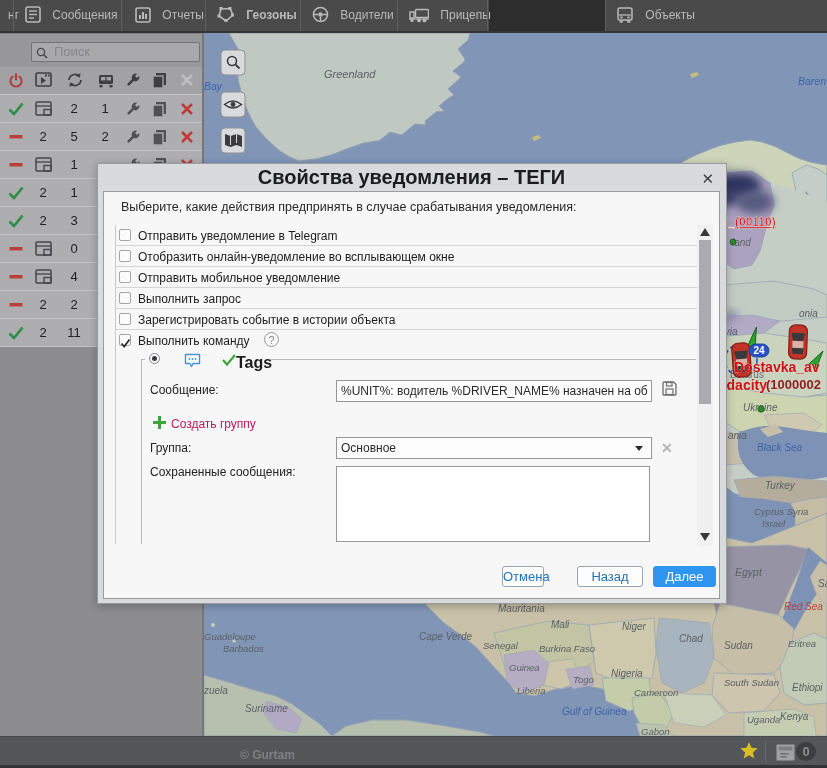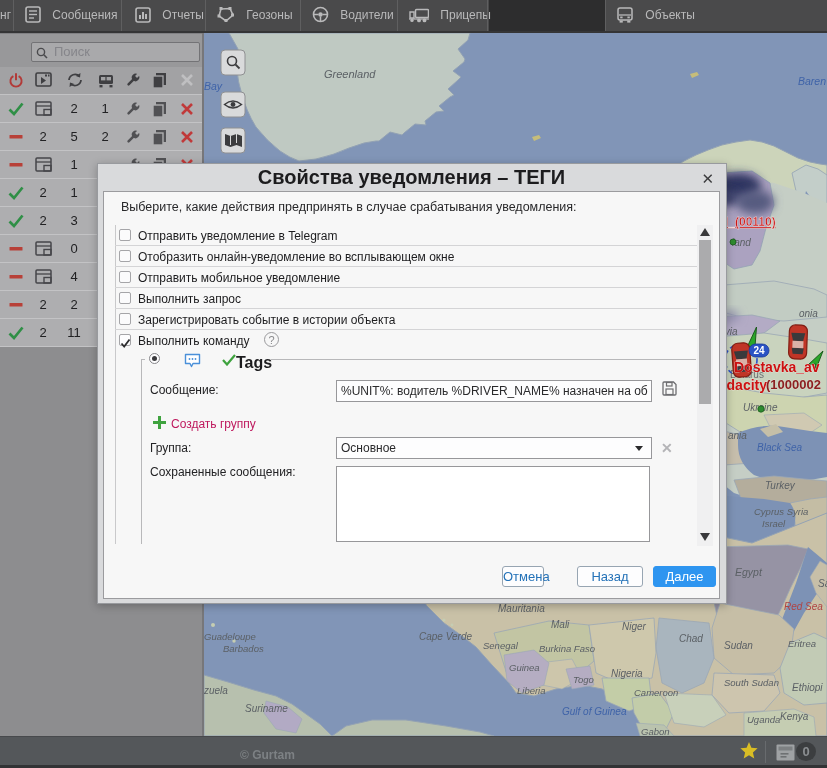--- a/index.html
+++ b/index.html
@@ -228,37 +228,37 @@
 
 <text x="530" y="339" fill="#cc1111" stroke="#f5eaea" stroke-width="0.5" paint-order="stroke" style="font-size:14px;font-weight:bold;">Dostavka_av</text>
 <text x="514" y="357" fill="#cc1111" stroke="#f5eaea" stroke-width="0.5" paint-order="stroke" style="font-size:14px;font-weight:bold;">ndacity</text>
 <text x="562" y="356" fill="#8b2020" stroke="#f0dede" stroke-width="0.4" paint-order="stroke" style="font-size:13px;font-weight:bold;">(1000002</text>
 
 </svg>
 </div>
 
 <div id="topbar">
   <div id="tab-active"></div>
-  <div class="tab" style="left:0px;">нг</div>
+  <div class="tab" style="left:8px;">нг</div>
   <div class="tabdiv" style="left:13px;"></div>
   <div class="tab" style="left:25px;"><svg width="16" height="17" viewBox="0 0 16 17">
         <rect x="1" y="1" width="14" height="15" rx="2" fill="none" stroke="#b9b9ba" stroke-width="1.6"></rect>
         <line x1="4" y1="5" x2="12" y2="5" stroke="#b9b9ba" stroke-width="1.4"></line>
         <line x1="4" y1="8.5" x2="12" y2="8.5" stroke="#b9b9ba" stroke-width="1.4"></line>
         <line x1="4" y1="12" x2="9" y2="12" stroke="#b9b9ba" stroke-width="1.4"></line>
       </svg> Сообщения</div>
   <div class="tabdiv" style="left:121px;"></div>
   <div class="tab" style="left:135px;"><svg width="16" height="17" viewBox="0 0 16 17">
         <rect x="1" y="2" width="14" height="14" rx="2" fill="none" stroke="#b9b9ba" stroke-width="1.6"></rect>
         <rect x="4" y="9" width="2" height="4" fill="#b9b9ba"></rect>
         <rect x="7" y="6" width="2" height="7" fill="#b9b9ba"></rect>
         <rect x="10" y="8" width="2" height="5" fill="#b9b9ba"></rect>
       </svg> Отчеты</div>
   <div class="tabdiv" style="left:205px;"></div>
-  <div class="tab" style="left:217px;"><svg width="18" height="17" viewBox="0 0 18 17">
+  <div class="tab" style="left:217px;font-weight:bold;"><svg width="18" height="17" viewBox="0 0 18 17">
         <path d="M4 3 L13 2.5 L16 9 L9 15 L2 10 Z" fill="none" stroke="#b9b9ba" stroke-width="1.6"></path>
         <rect x="2.5" y="1" width="3" height="3" fill="#b9b9ba"></rect>
         <rect x="11.5" y="1" width="3" height="3" fill="#b9b9ba"></rect>
         <rect x="14" y="7.5" width="3" height="3" fill="#b9b9ba"></rect>
         <rect x="7.5" y="13" width="3" height="3" fill="#b9b9ba"></rect>
         <rect x="0.5" y="8.5" width="3" height="3" fill="#b9b9ba"></rect>
       </svg> Геозоны</div>
   <div class="tabdiv" style="left:300px;"></div>
   <div class="tab" style="left:312px;"><svg width="17" height="17" viewBox="0 0 17 17">
         <circle cx="8.5" cy="8.5" r="7" fill="none" stroke="#b9b9ba" stroke-width="1.6"></circle>

